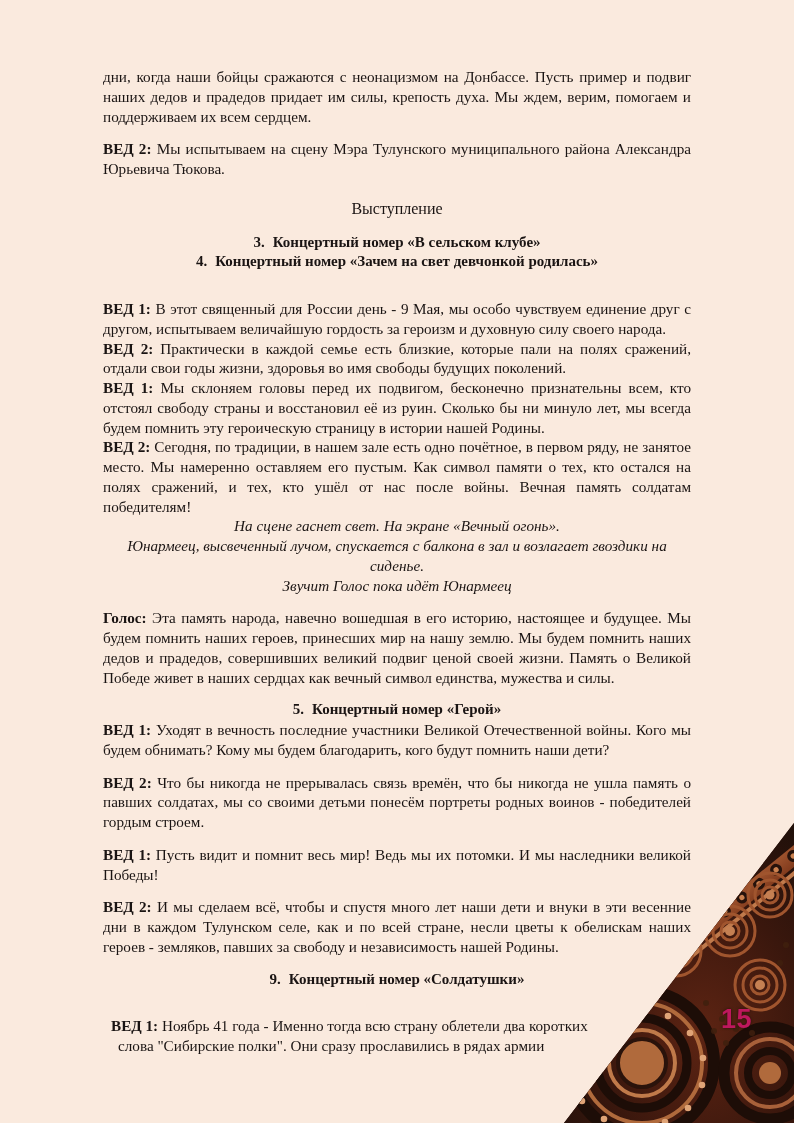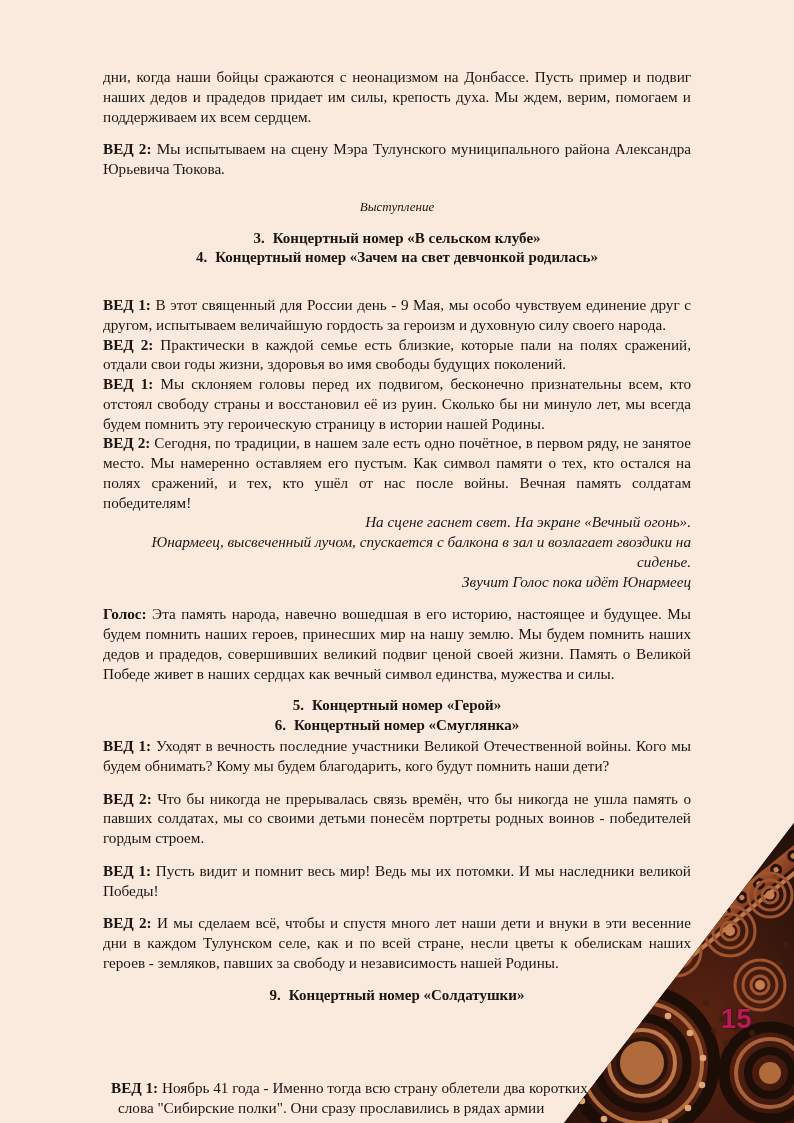--- a/index.html
+++ b/index.html
@@ -45,50 +45,49 @@
     text-align: justify;
   }
 
   .lead {
     font-weight: bold;
   }
   .gap-md { height: 13px; }
   .gap-lg { height: 20px; }
   .gap-xl { height: 27px; }
   .stage-dir {
-    text-align: right;
+    text-align: center;
     font-style: italic;
     font-size: 15.2px;
     line-height: 1.30;
   }
   .num-heading {
     text-align: center;
     font-weight: bold;
     font-size: 15px;
     line-height: 1.32;
   }
   .num-heading .n {
     display: inline-block;
     margin-right: 8px;
   }
 
   .italic-title {
     text-align: center;
-    font-style: italic;
-    font-size: 13px;
+    font-size: 16px;
   }
 
   
   .final-block {
     margin-top: 0;
     font-size: 15.2px;
     line-height: 1.38;
     padding-left: 8px;
   }
-  .final-block .l1 { padding-left: 0px; margin-top: 46px; }
+  .final-block .l1 { padding-left: 0px; }
   .final-block .l2 { padding-left: 7px; }
 
   
   .corner {
     position: absolute;
     right: 0;
     bottom: 0;
     width: 230px;
     height: 300px;
     overflow: hidden;
@@ -155,21 +154,20 @@
     <p class="stage-dir">Юнармеец, высвеченный лучом, спускается с балкона в зал и возлагает гвоздики на сиденье.</p>
     <p class="stage-dir">Звучит Голос пока идёт Юнармеец</p>
 
     <div class="gap-md"></div>
 
     <p class="just"><span class="lead">Голос:</span><span> Эта память народа, навечно вошедшая в его историю, настоящее и будущее. Мы будем помнить наших героев, принесших мир на нашу землю. Мы будем помнить наших дедов и прадедов, совершивших великий подвиг ценой своей жизни. Память о Великой Победе живет в наших сердцах как вечный символ единства, мужества и силы.</span></p>
 
     <div class="gap-md"></div>
 
     <p class="num-heading"><span class="n">5.</span><span>Концертный номер «Герой»</span></p>
-    <p class="num-heading"><span class="n">6.</span><span>Концертный номер «Смуглянка»</span></p>
 
     <p class="just"><span class="lead">ВЕД 1:</span><span> Уходят в вечность последние участники Великой Отечественной войны. Кого мы будем обнимать? Кому мы будем благодарить, кого будут помнить наши дети?</span></p>
 
     <div class="gap-md"></div>
 
     <p class="just"><span class="lead">ВЕД 2:</span><span> Что бы никогда не прерывалась связь времён, что бы никогда не ушла память о павших солдатах, мы со своими детьми понесём портреты родных воинов - победителей гордым строем.</span></p>
 
     <div class="gap-md"></div>
 
     <p class="just"><span class="lead">ВЕД 1:</span><span> Пусть видит и помнит весь мир! Ведь мы их потомки. И мы наследники великой Победы!</span></p>

